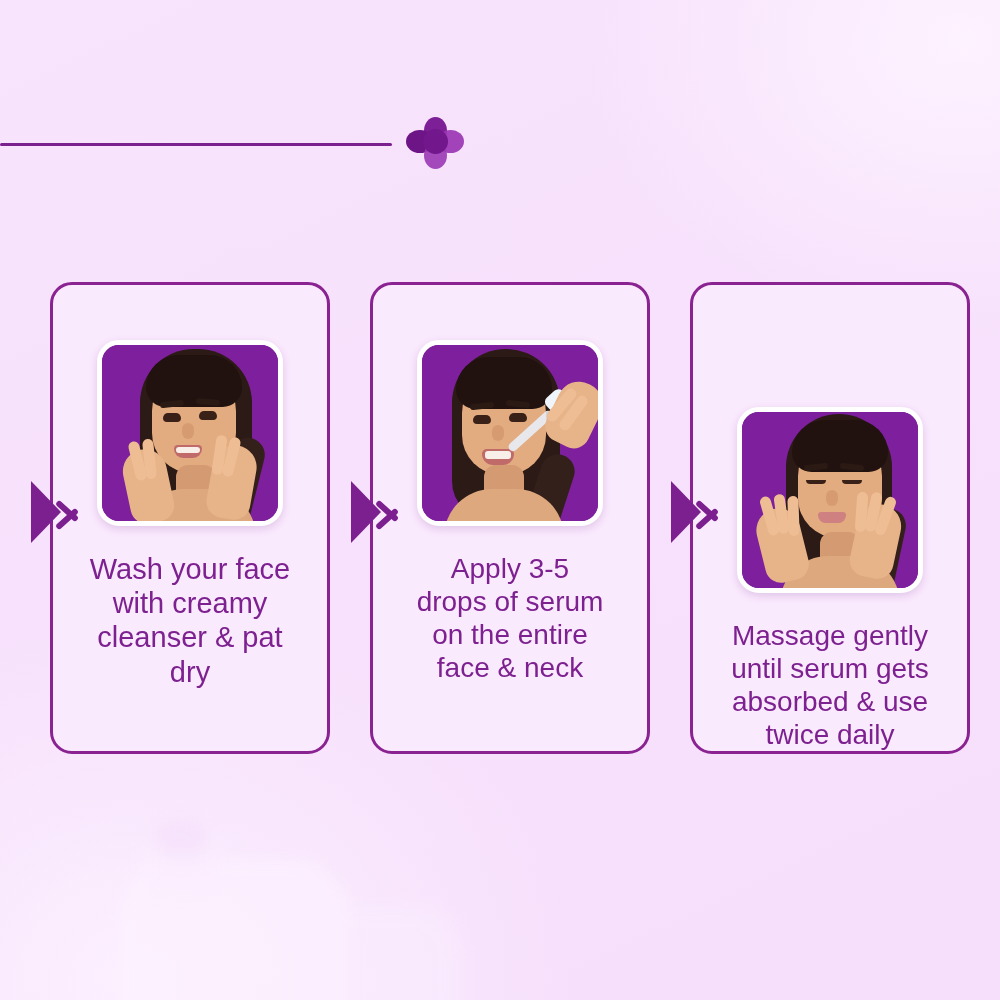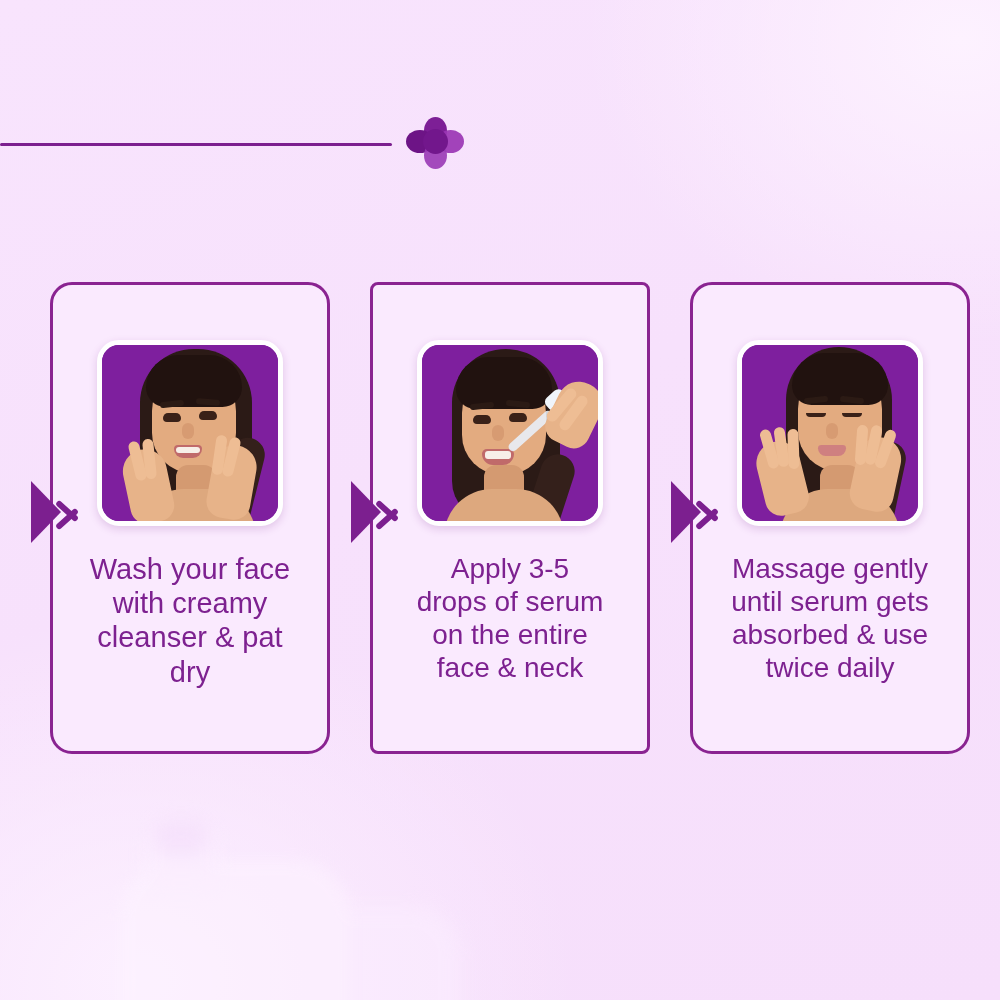--- a/index.html
+++ b/index.html
@@ -166,22 +166,22 @@
     height: 472px;
     box-sizing: border-box;
     border: 3px solid #8a2391;
     border-radius: 22px;
     background: #faeafe;
     display: flex;
     flex-direction: column;
     align-items: center;
   }
   .step-card.c1 { left: 50px; }
-  .step-card.c2 { left: 370px; border-radius: 8px; }
-  .step-card.c3 { left: 690px; }
+  .step-card.c2 { left: 370px; }
+  .step-card.c3 { left: 690px; justify-content: flex-end; }
 
   
   .step-arrow {
     position: absolute;
     left: -22px;
     top: 196px;
     width: 52px;
     height: 62px;
   }
   .step-arrow .tri {

